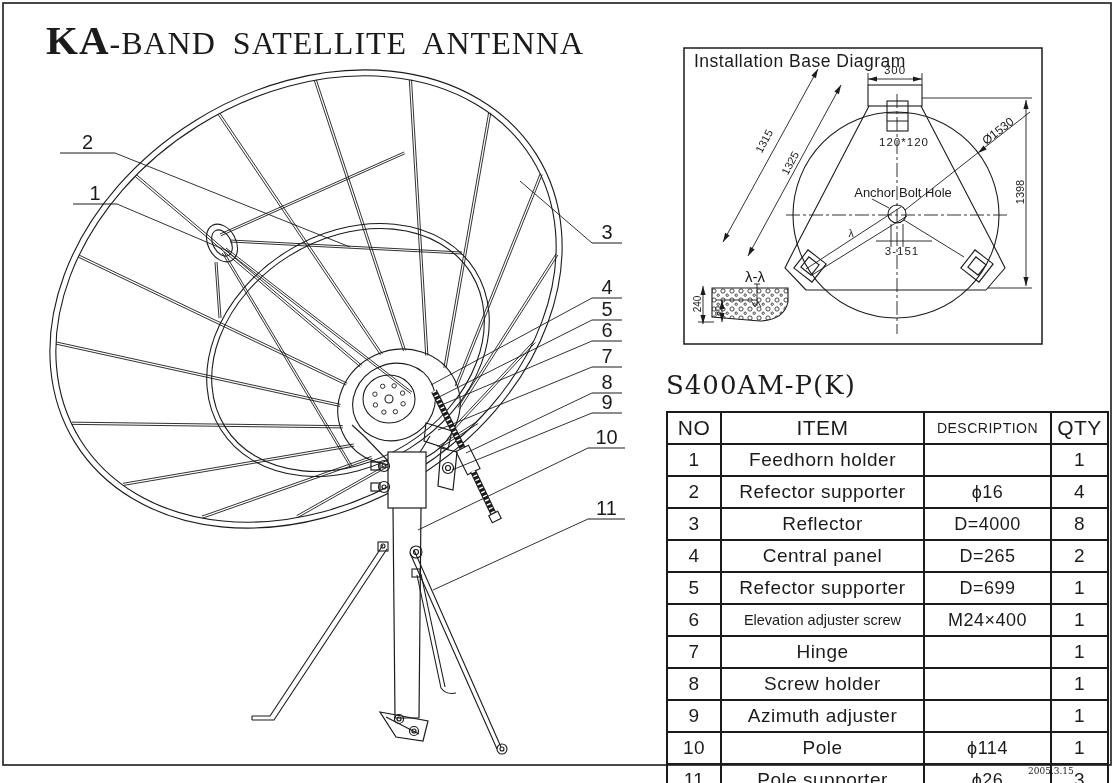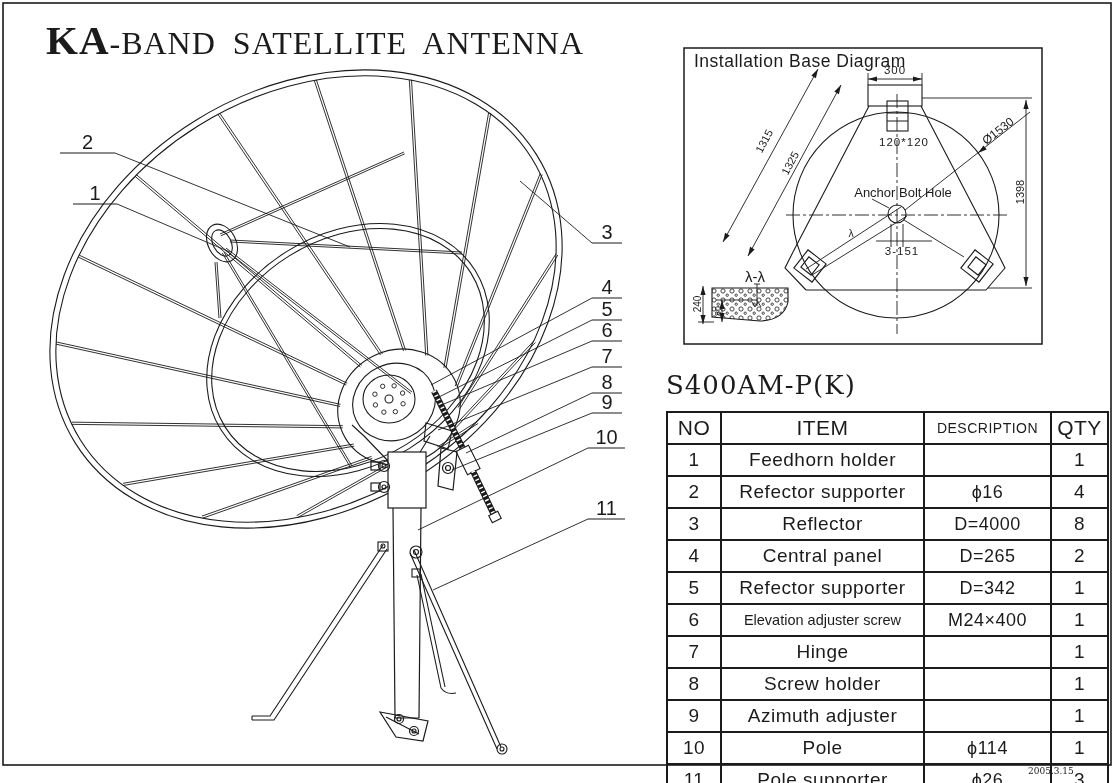--- a/index.html
+++ b/index.html
@@ -314,21 +314,21 @@
         </tr>
         <tr>
           <td class="c-no">4</td>
           <td class="c-item">Central panel</td>
           <td class="c-desc">D=265</td>
           <td class="c-qty">2</td>
         </tr>
         <tr>
           <td class="c-no">5</td>
           <td class="c-item">Refector supporter</td>
-          <td class="c-desc">D=342</td>
+          <td class="c-desc">D=699</td>
           <td class="c-qty">1</td>
         </tr>
         <tr>
           <td class="c-no">6</td>
           <td class="c-item condensed">Elevation adjuster screw</td>
           <td class="c-desc">M24×400</td>
           <td class="c-qty">1</td>
         </tr>
         <tr>
           <td class="c-no">7</td>

